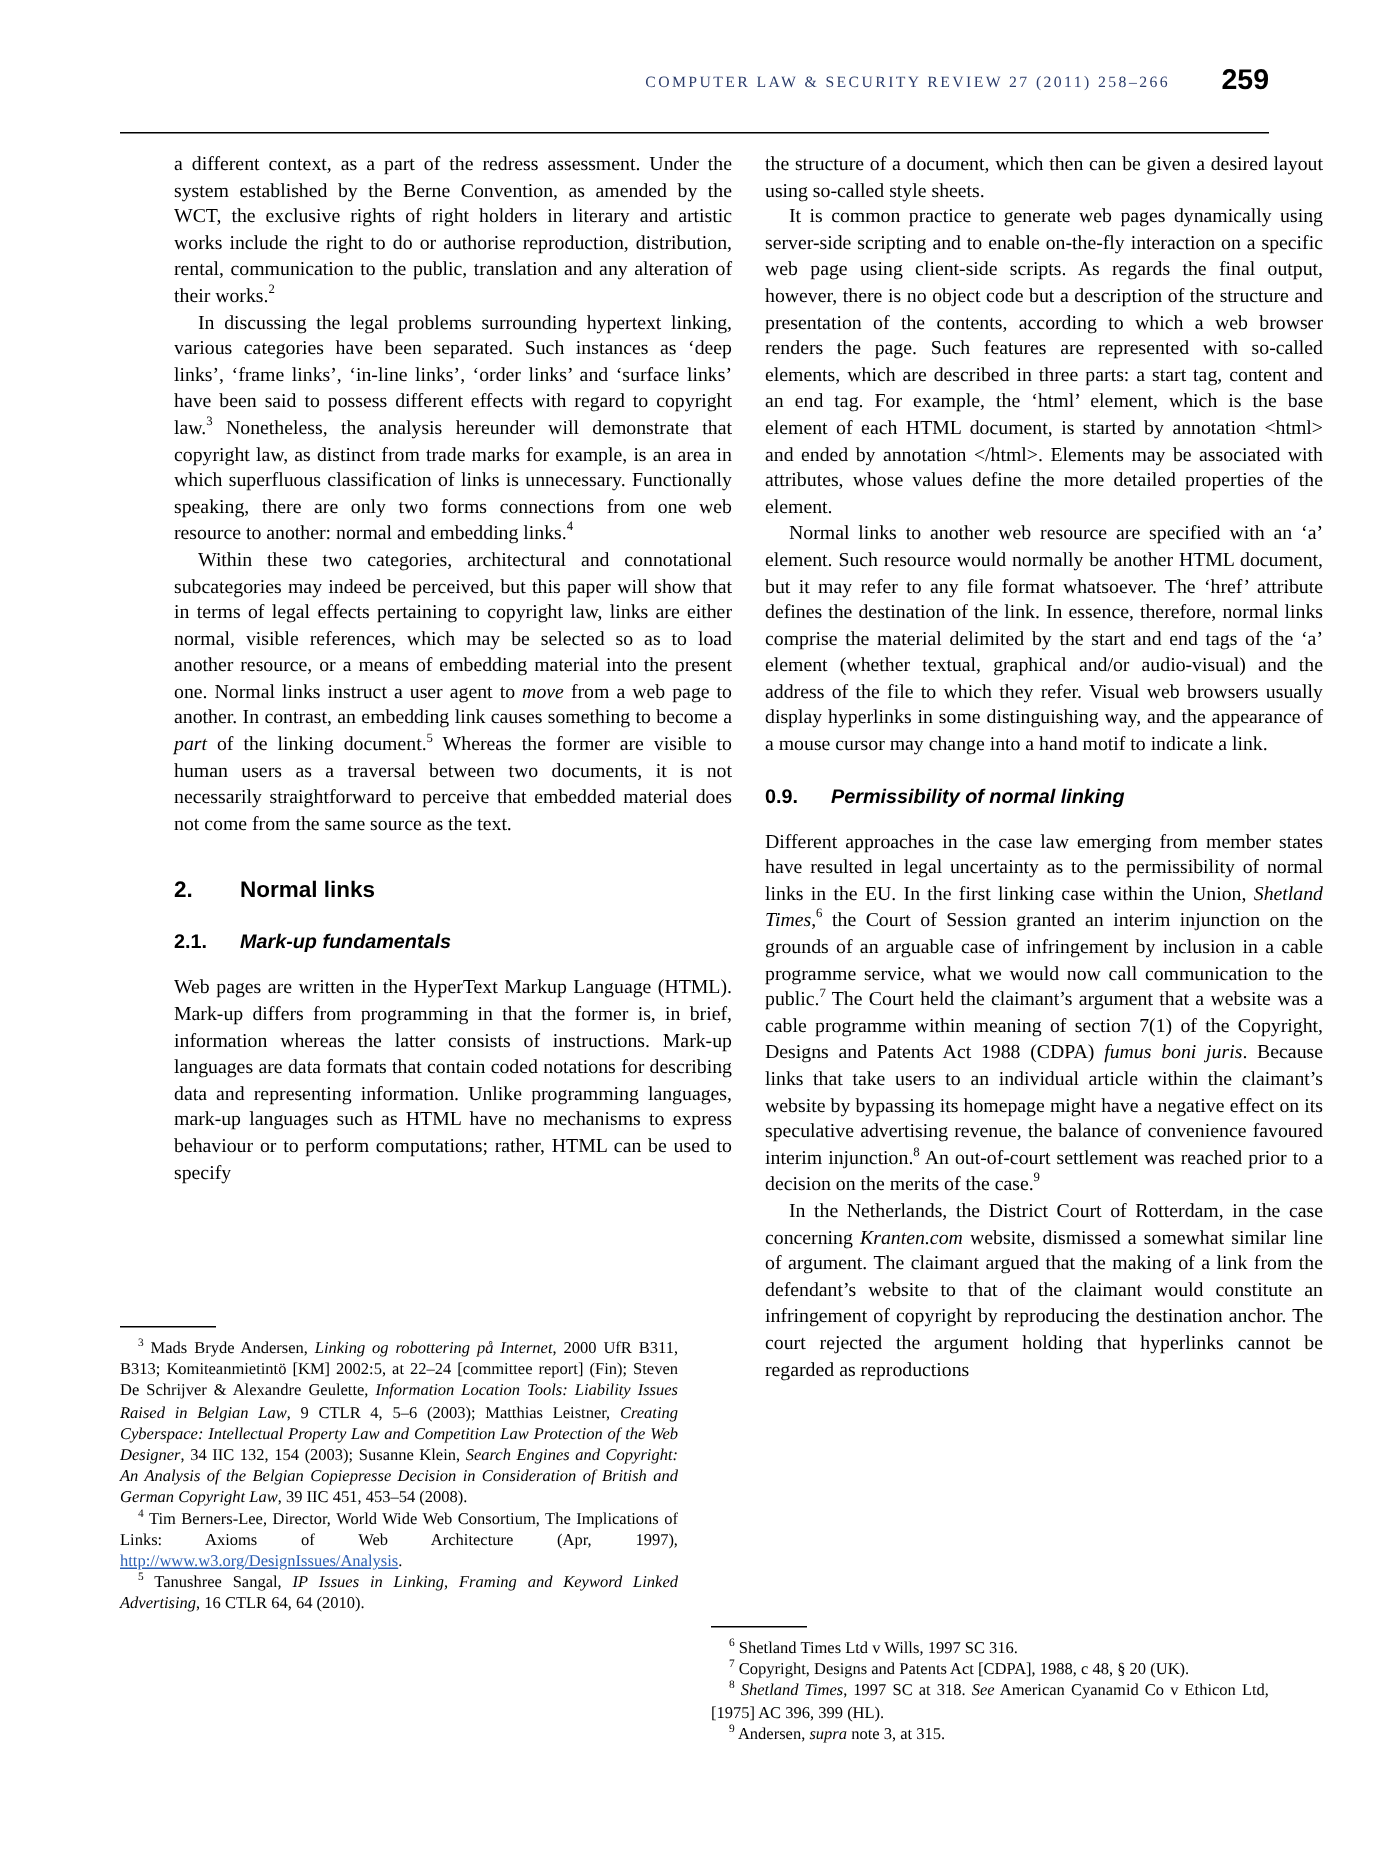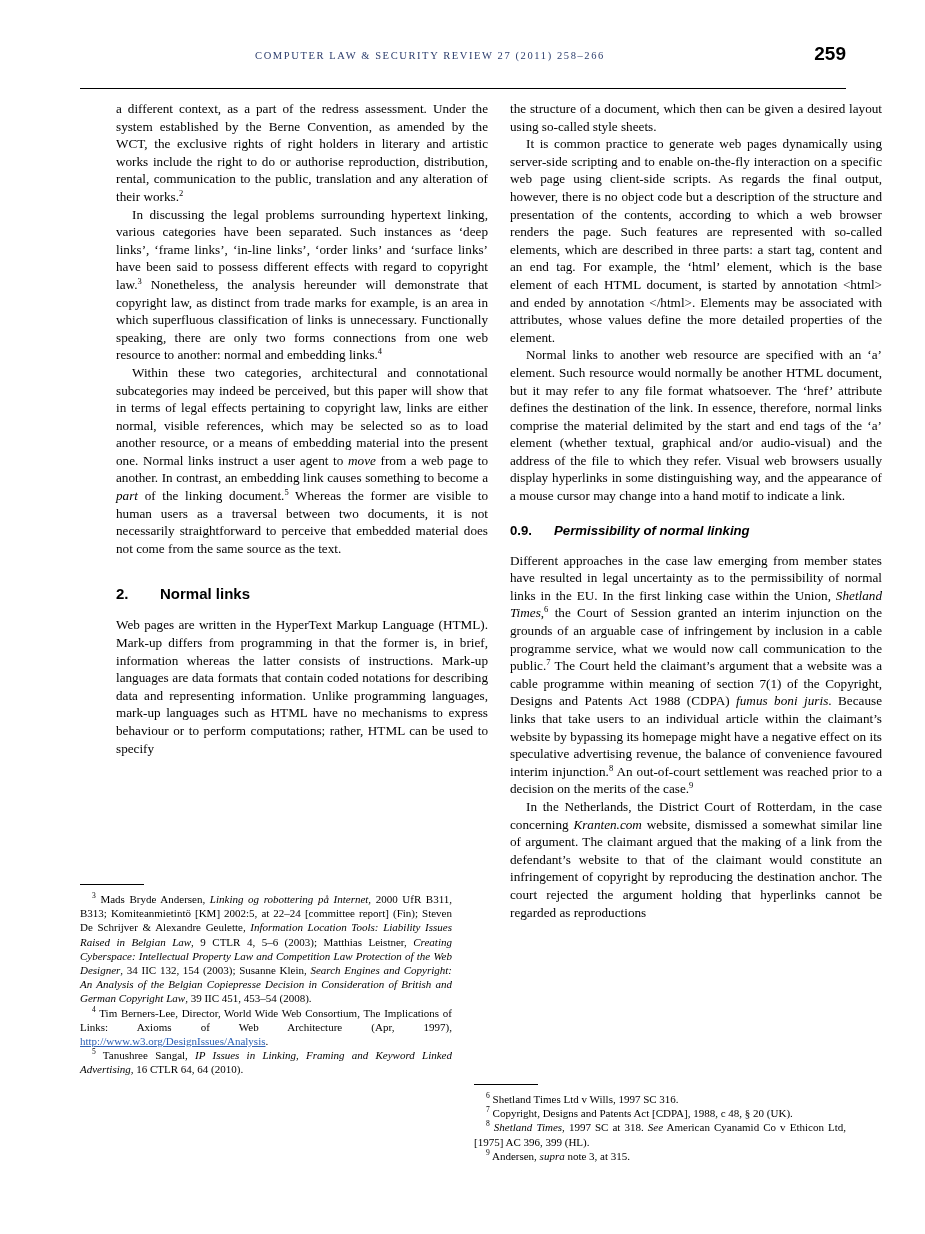--- a/index.html
+++ b/index.html
@@ -27,21 +27,21 @@
     left: 80px;
     top: 50px;
     width: 766px;
     height: 34px;
   }
   .journal-title {
     position: absolute;
     left: 0;
     top: 0;
     width: 700px;
-    text-align: center;
+    text-align: right;
     font-family: "Liberation Serif", serif;
     font-size: 10.5px;
     letter-spacing: 1.6px;
     color: #2b3c6b;
     text-transform: uppercase;
   }
   .page-number {
     position: absolute;
     right: 0;
     top: -7px;
@@ -155,20 +155,24 @@
 
     <p class="body indent"><span>In discussing the legal problems surrounding hypertext linking, various categories have been separated. Such instances as ‘deep links’, ‘frame links’, ‘in-line links’, ‘order links’ and ‘surface links’ have been said to possess different effects with regard to copyright law.</span><sup>3</sup><span> Nonetheless, the analysis hereunder will demonstrate that copyright law, as distinct from trade marks for example, is an area in which superfluous classification of links is unnecessary. Functionally speaking, there are only two forms connections from one web resource to another: normal and embedding links.</span><sup>4</sup></p>
 
     <p class="body indent"><span>Within these two categories, architectural and connotational subcategories may indeed be perceived, but this paper will show that in terms of legal effects pertaining to copyright law, links are either normal, visible references, which may be selected so as to load another resource, or a means of embedding material into the present one. Normal links instruct a user agent to</span> <i>move</i><span> from a web page to another. In contrast, an embedding link causes something to become a </span><i>part</i><span> of the linking document.</span><sup>5</sup><span> Whereas the former are visible to human users as a traversal between two documents, it is not necessarily straightforward to perceive that embedded material does not come from the same source as the text.</span></p>
 
     <div class="h2">
       <span class="num">2.</span>
       <span>Normal links</span>
     </div>
 
+    <div class="h3">
+      <span class="num">2.1.</span>
+      <span>Mark-up fundamentals</span>
+    </div>
 
     <p class="body">Web pages are written in the HyperText Markup Language (HTML). Mark-up differs from programming in that the former is, in brief, information whereas the latter consists of instructions. Mark-up languages are data formats that contain coded notations for describing data and representing information. Unlike programming languages, mark-up languages such as HTML have no mechanisms to express behaviour or to perform computations; rather, HTML can be used to specify</p>
   </div>
 
   <div class="col col-right">
 
     <p class="body">the structure of a document, which then can be given a desired layout using so-called style sheets.</p>
 
     <p class="body indent"><span>It is common practice to generate web pages dynamically using server-side scripting and to enable on-the-fly interaction on a specific web page using client-side scripts. As regards the final output, however, there is no object code but a description of the structure and presentation of the contents, according to which a web browser renders the page. Such features are represented with so-called elements, which are described in three parts: a start tag, content and an end tag. For example, the ‘html’ element, which is the base element of each HTML document, is started by annotation </span><span>&lt;html&gt;</span><span> and ended by annotation </span><span>&lt;/html&gt;</span><span>. Elements may be associated with attributes, whose values define the more detailed properties of the element.</span></p>
 

